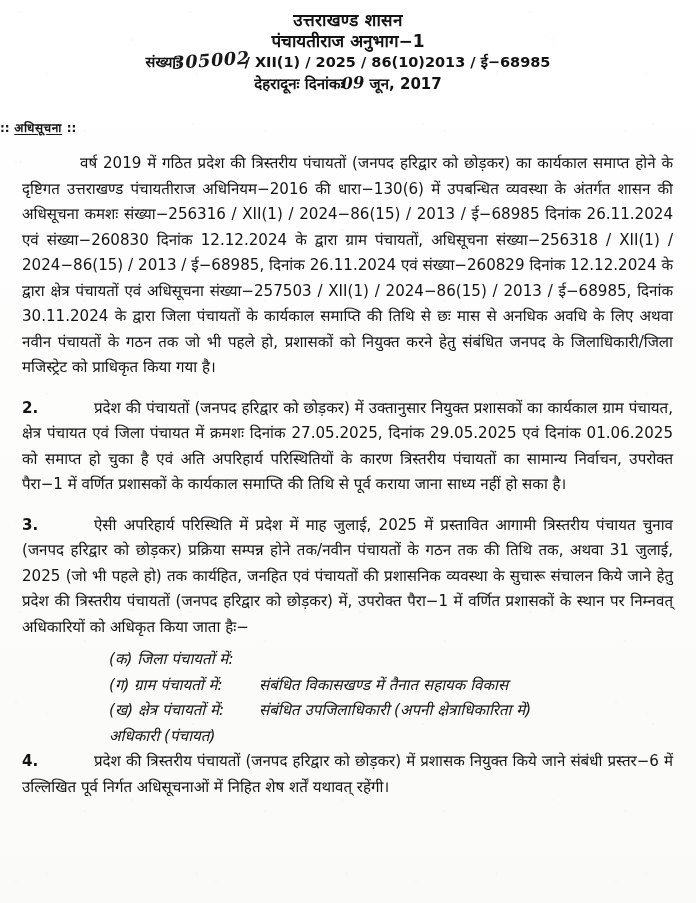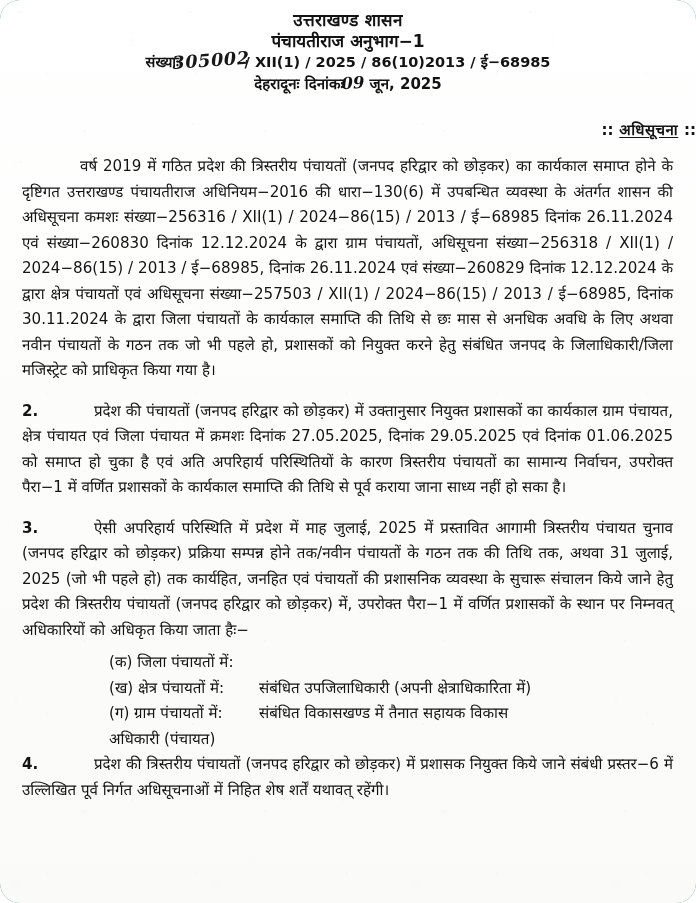--- a/index.html
+++ b/index.html
@@ -10,21 +10,20 @@
   }
   #page {
     position: relative;
     width: 696px;
     height: 903px;
     margin: 0 auto;
     background: #0f766e;
     overflow: hidden;
     font-family: "DejaVu Sans", "Liberation Sans", sans-serif;
     color: #131313;
-    border-radius: 20px;
     -webkit-font-smoothing: antialiased;
   }
   
   #page::before {
     content: "";
     position: absolute;
     inset: 0;
     background:
       radial-gradient(circle at 12% 8%, rgba(0,0,0,0.022) 0 1px, transparent 1.4px),
       radial-gradient(circle at 63% 21%, rgba(0,0,0,0.02) 0 1px, transparent 1.4px),
@@ -83,23 +82,23 @@
     font-family: "DejaVu Serif", "Liberation Serif", serif;
     font-style: italic;
     font-weight: 700;
     display: inline-block;
     transform: rotate(-3deg) scale(1.1);
     transform-origin: center bottom;
   }
 
   
   .doc-title {
-    text-align: right;
+    text-align: left;
     margin-top: 26px;
-    font-size: 15px;
+    font-size: 12px;
     font-weight: 700;
     letter-spacing: 0.5px;
   }
   .doc-title .u { text-decoration: underline; text-underline-offset: 2px; }
   .doc-title .cc { font-weight: 700; letter-spacing: 0; }
 
   
   .body-wrap {
     margin: 0 23px 16px 22px;
   }
@@ -119,20 +118,21 @@
     width: 72px;
   }
 
   
   .list {
     margin: 7px 0 0 0;
     padding: 0;
     list-style: none;
     font-size: 15.1px;
     line-height: 25.5px;
+    font-style: italic;
   }
   .list li {
     display: flex;
     align-items: baseline;
     padding-left: 87px;
   }
   .li-label {
     flex: 0 0 auto;
     min-width: 150px;
     white-space: nowrap;
@@ -152,21 +152,21 @@
     <div class="hdr-org">उत्तराखण्ड शासन</div>
     <div class="hdr-dept">पंचायतीराज अनुभाग−1</div>
 
     <div class="hdr-numline">
       <span>संख्याः</span><span class="hand">305002</span><span>/ XII(1) / 2025 / 86(10)2013 / ई−68985</span>
     </div>
 
     <div class="hdr-place">
       <span>देहरादूनः</span>
       <span>दिनांकः</span><span class="hand-sm">09</span>
-      <span>जून, 2025</span>
+      <span>जून, 2017</span>
     </div>
   </div>
 
   <div class="doc-title">
     <span class="cc">::</span>
     <span class="u">अधिसूचना</span>
     <span class="cc">::</span>
   </div>
 
   <div class="body-wrap">
@@ -179,31 +179,31 @@
 
     <ul class="list">
       <li>
         <span class="li-label">
           <span>(क)</span>
           <span>जिला पंचायतों में:</span>
         </span>
       </li>
       <li>
         <span class="li-label">
+          <span>(ग)</span>
+          <span>ग्राम पंचायतों में:</span>
+        </span>
+        <span class="li-value">संबंधित विकासखण्ड में तैनात सहायक विकास</span>
+      </li>
+      <li>
+        <span class="li-label">
           <span>(ख)</span>
           <span>क्षेत्र पंचायतों में:</span>
         </span>
         <span class="li-value">संबंधित उपजिलाधिकारी (अपनी क्षेत्राधिकारिता में)</span>
       </li>
-      <li>
-        <span class="li-label">
-          <span>(ग)</span>
-          <span>ग्राम पंचायतों में:</span>
-        </span>
-        <span class="li-value">संबंधित विकासखण्ड में तैनात सहायक विकास</span>
-      </li>
       <li class="li-cont">अधिकारी (पंचायत)</li>
     </ul>
 
     <p class="para"><span class="num">4.</span><span>प्रदेश की त्रिस्तरीय पंचायतों (जनपद हरिद्वार को छोड़कर) में प्रशासक नियुक्त किये जाने संबंधी प्रस्तर−6 में उल्लिखित पूर्व निर्गत अधिसूचनाओं में निहित शेष शर्तें यथावत् रहेंगी।</span></p>
 
   </div>
 </div>
 
 </body></html>

